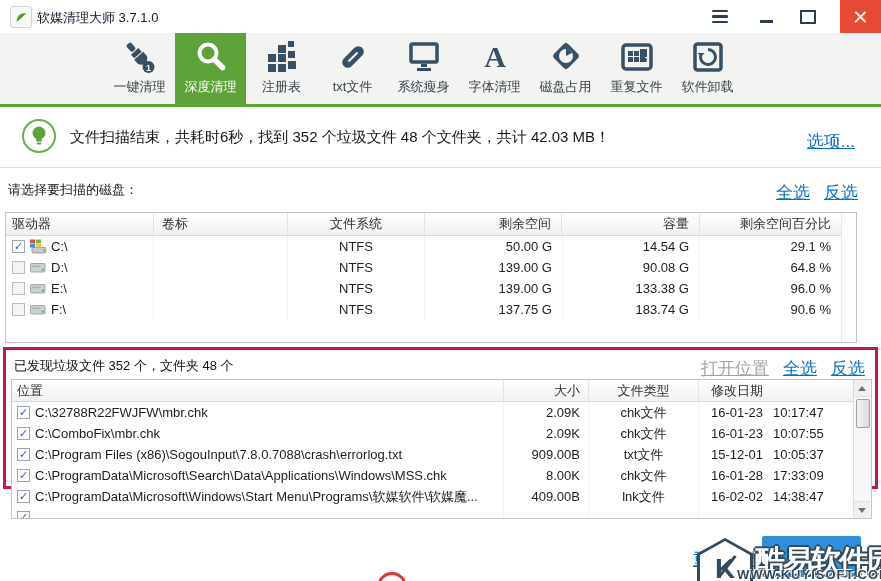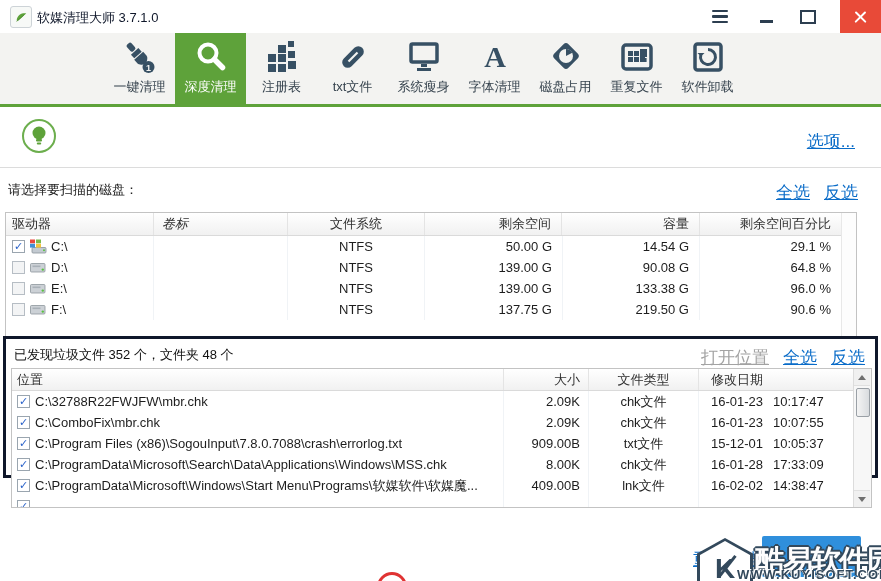--- a/index.html
+++ b/index.html
@@ -41,33 +41,33 @@
   
   .disk-prompt{position:absolute;left:8px;top:181px;font-size:13px;color:#222;}
   .disk-links{position:absolute;right:23px;top:181px;display:flex;gap:14px;}
   .disk-table{position:absolute;left:5px;top:212px;width:852px;height:131px;border:1px solid #c3c3c3;
               box-sizing:border-box;background:#fff;overflow:hidden;}
   .dheader{height:22px;width:836px;display:flex;background:linear-gradient(#ffffff,#f1f1f1);border-bottom:1px solid #dadada;}
   .dheader .cell{font-size:13px;color:#303030;display:flex;align-items:center;border-right:1px solid #e4e4e4;box-sizing:border-box;}
   .drow{height:21px;width:836px;display:flex;align-items:center;font-size:13px;color:#1d1d1d;}
   .drow .cell{display:flex;align-items:center;height:100%;border-right:1px solid #f0f3f6;box-sizing:border-box;}
   .dc0{width:148px;padding-left:6px;gap:4px;}
-  .dc1{width:134px;padding-left:8px;font-style:italic;}
+  .dc1{width:134px;padding-left:8px;}
   .dc2{width:137px;justify-content:center;}
   .dc3{width:138px;justify-content:flex-end;padding-right:10px;}
   .dc4{width:137px;justify-content:flex-end;padding-right:10px;}
   .dc5{width:142px;justify-content:flex-end;padding-right:10px;}
   .dheader .dc2{justify-content:center;} .dheader .dc3,.dheader .dc4,.dheader .dc5{justify-content:flex-end;}
   .dstrip{position:absolute;top:0;right:0;bottom:0;width:14px;border-left:1px solid #e8e8e8;background:#fdfdfd;}
   .cb{width:13px;height:13px;box-sizing:border-box;border:1px solid #9aa5af;background:#fff;font-size:11px;
       line-height:11px;text-align:center;color:#2a62c9;font-weight:bold;flex:0 0 13px;}
   .cb.unchecked{background:#f3f4f5;border-color:#b6bdc4;}
   .drive-ic{width:18px;height:15px;display:inline-flex;flex:0 0 18px;}
   
-  .result-box{position:absolute;left:3px;top:336px;width:875px;height:142px;border:3px solid #0f172a;
+  .result-box{position:absolute;left:3px;top:347px;width:875px;height:142px;border:3px solid #be185d;
               box-sizing:border-box;background:#fff;}
   .result-summary{position:absolute;left:8px;top:7px;font-size:13px;color:#111;}
   .result-links{position:absolute;right:10px;top:7px;display:flex;gap:14px;text-decoration:underline;}
   .file-table{position:absolute;left:5px;top:29px;width:861px;height:140px;border:1px solid #c3c3c3;
               box-sizing:border-box;overflow:hidden;background:#fff;}
   .fheader{height:21px;width:842px;display:flex;background:linear-gradient(#ffffff,#f1f1f1);border-bottom:1px solid #dadada;}
   .fheader .cell{font-size:13px;color:#303030;display:flex;align-items:center;border-right:1px solid #e4e4e4;box-sizing:border-box;}
   .frow{height:21px;width:842px;display:flex;align-items:center;font-size:13px;color:#1d1d1d;}
   .frow .cell{display:flex;align-items:center;height:100%;border-right:1px solid #f0f3f6;box-sizing:border-box;}
   .fc0{width:492px;padding-left:5px;gap:5px;overflow:hidden;white-space:nowrap;}
@@ -238,20 +238,21 @@
 <div class="green-line"></div>
 
 <div class="banner">
   <div class="bulb-circle">
     <svg width="20" height="22" viewBox="0 0 20 22">
         <circle cx="10" cy="8" r="6.5" fill="#5ea23a"></circle>
         <rect x="7" y="14" width="6" height="2.6" rx="1" fill="#5ea23a"></rect>
         <rect x="7.8" y="17.4" width="4.4" height="2.2" rx="1" fill="#5ea23a"></rect>
       </svg>
   </div>
+  <span class="banner-text">文件扫描结束，共耗时6秒，找到 352 个垃圾文件 48 个文件夹，共计 42.03 MB！</span>
   <span class="link options-link">选项...</span>
 </div>
 
 <span class="disk-prompt">请选择要扫描的磁盘：</span>
 <div class="disk-links">
   <span class="link">全选</span>
   <span class="link">反选</span>
 </div>
 <div class="disk-table">
   <div class="dheader" id="disk-header">
@@ -328,21 +329,21 @@
               <rect x="1.5" y="3.5" width="14.5" height="8.5" rx="1" fill="#ccd1d6" stroke="#8d959c" stroke-width="0.8"></rect>
               <rect x="3.5" y="5.5" width="8" height="1.6" fill="#a9b1b8"></rect>
               <circle cx="13.8" cy="9.6" r="1.2" fill="#58c040"></circle>
             </svg>
           </span>
           <span>F:\</span>
         </div>
         <div class="cell dc1"></div>
         <div class="cell dc2">NTFS</div>
         <div class="cell dc3">137.75 G</div>
-        <div class="cell dc4">219.50 G</div>
+        <div class="cell dc4">183.74 G</div>
         <div class="cell dc5">90.6 %</div>
       </div>
     </div>
   <div class="dstrip"></div>
 </div>
 
 <div class="result-box">
   <span class="result-summary">已发现垃圾文件 352 个，文件夹 48 个</span>
   <div class="result-links">
     <span class="link disabled">打开位置</span>

